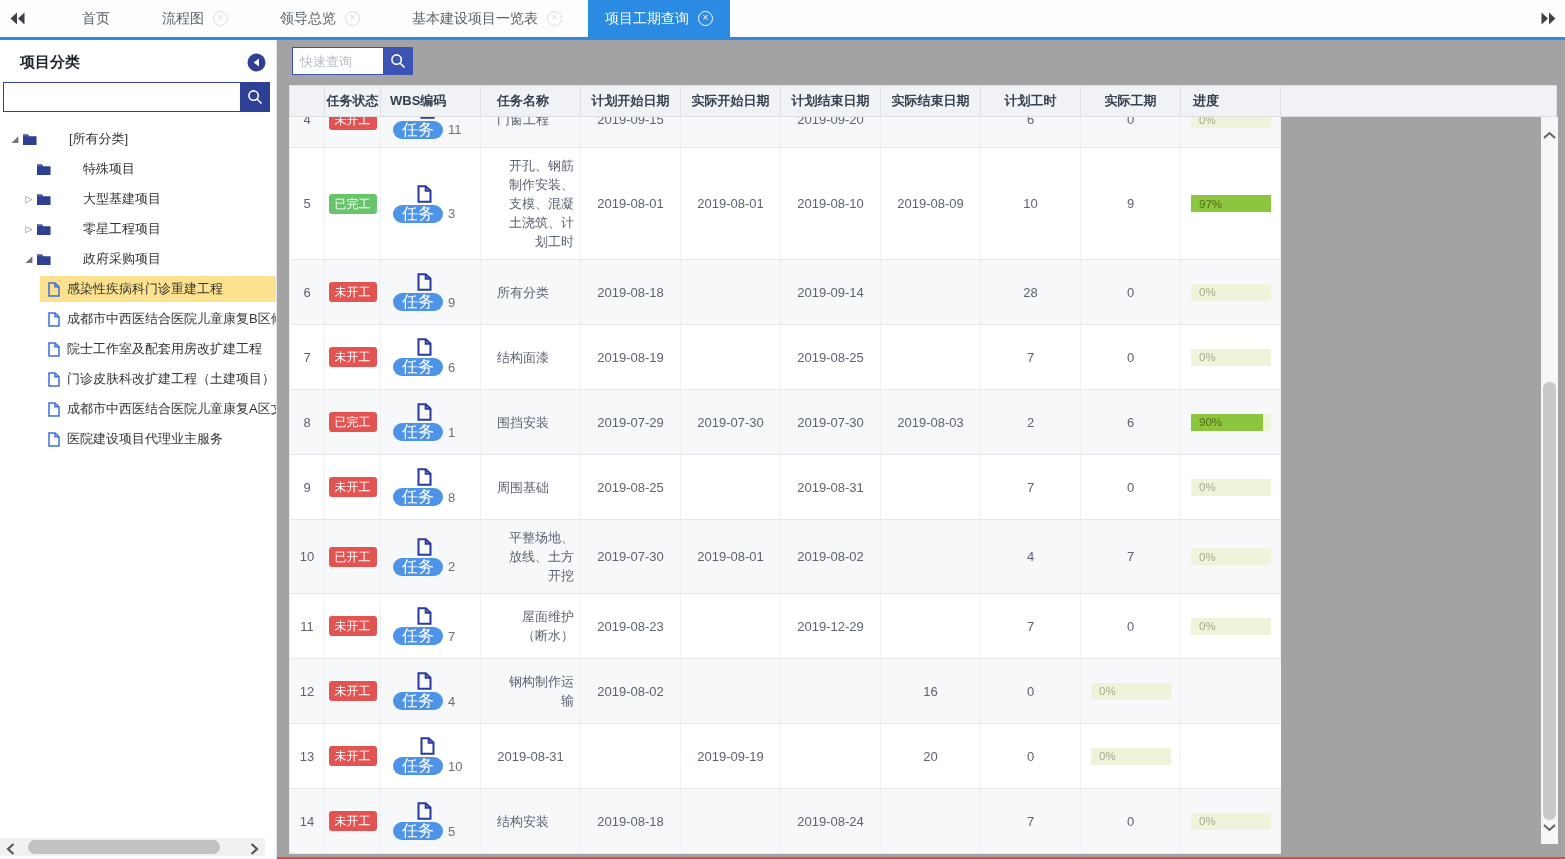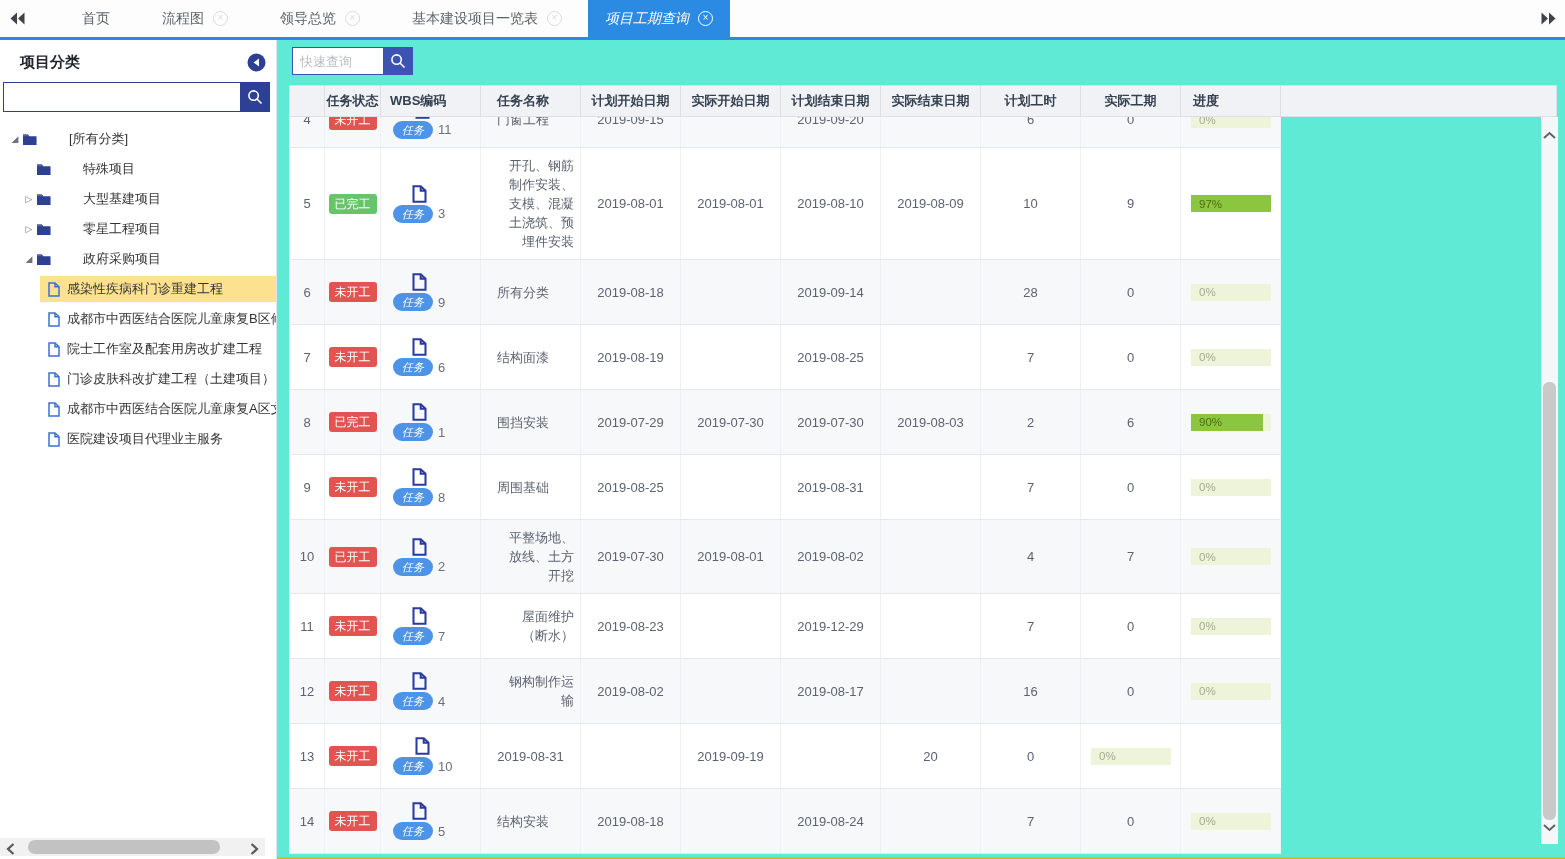--- a/index.html
+++ b/index.html
@@ -9,21 +9,21 @@
     background:#fff; font-family:"Liberation Sans","DejaVu Sans",sans-serif;
     color:#333;
   }
 
   
   .tabbar{position:absolute;left:0;top:0;width:1565px;height:40px;background:#fdfdfd;
     border-bottom:3px solid #2b8ae2;display:flex;align-items:stretch;}
   .nav-arrow{display:flex;align-items:center;justify-content:center;width:34px;cursor:pointer;}
   .tabs{display:flex;flex:1;margin-left:22px;height:37px;}
   .tab{display:flex;align-items:center;gap:9px;padding:0 26px;font-size:14px;color:#5a6268;cursor:pointer;white-space:nowrap;}
-  .tab.active{background:#2b8ae2;color:#fff;padding:0 17px;font-style:italic;}
+  .tab.active{background:#2b8ae2;color:#fff;padding:0 17px;}
   .tab-close{width:15px;height:15px;border:1px solid currentColor;border-radius:50%;
     font-size:10px;line-height:12px;text-align:center;flex:0 0 15px;}
   .tab-close.faint{opacity:.22;}
 
   
   .sidebar{position:absolute;left:0;top:40px;width:277px;height:819px;background:#fff;
     border-right:1px solid #e2e6ee;overflow:hidden;}
   .sb-header{display:flex;align-items:center;justify-content:space-between;padding:13px 10px 9px 20px;}
   .sb-title{font-size:15px;font-weight:bold;color:#20242c;}
   .collapse-btn{cursor:pointer;display:flex;}
@@ -39,22 +39,22 @@
   .ti-icon{display:flex;flex:0 0 auto;}
   .ti-label{font-size:13px;color:#333;}
   .lvl0{padding-left:8px;} .lvl1{padding-left:22px;} .lvl2{padding-left:40px;}
 
   .sb-hscroll{position:absolute;left:0;bottom:3px;width:265px;height:18px;background:#f1f1f1;}
   .sb-hscroll .sc-left{position:absolute;left:6px;top:3px;cursor:pointer;}
   .sb-hscroll .sc-right{position:absolute;right:6px;top:3px;cursor:pointer;}
   .h-thumb{position:absolute;left:28px;top:2px;width:192px;height:14px;background:#c2c2c2;border-radius:7px;cursor:pointer;}
 
   
-  .main{position:absolute;left:277px;top:40px;width:1288px;height:819px;background:#5eead4;
-    border-bottom:2px solid #eab308;}
+  .main{position:absolute;left:277px;top:40px;width:1288px;height:819px;background:#a3a3a3;
+    border-bottom:2px solid #ef4444;}
   .qsearch{position:absolute;left:15px;top:7px;height:28px;width:121px;display:flex;border:1px solid #3c53b4;background:#fff;}
   .qsearch input{flex:1;min-width:0;border:none;outline:none;padding:0 7px;font-size:13px;color:#333;}
   .qsearch input::placeholder{color:#b9bdc4;}
   .qsearch .search-btn{width:29px;flex:0 0 29px;background:#3c53b4;}
 
   
   .table{position:absolute;left:12px;top:45px;right:8px;}
   .t-header{display:flex;height:32px;background:#f0f2f6;border:1px solid #dcdfe5;}
   .th{display:flex;align-items:center;justify-content:center;font-weight:bold;font-size:13px;
     color:#36414f;border-right:1px solid #dcdfe5;cursor:pointer;}
@@ -74,21 +74,21 @@
   .td{display:flex;align-items:center;justify-content:center;font-size:13px;color:#5c6370;
     border-right:1px solid #eef0f3;}
   .td.c-name{justify-content:flex-start;text-align:right;padding:8px 6px 8px 16px;line-height:19px;}
   .td.c-wbs{justify-content:flex-start;padding-left:12px;}
   .td.c-prog{justify-content:flex-start;padding-left:10px;}
 
   .badge{padding:2px 6px;border-radius:3px;color:#fff;font-size:12px;line-height:16px;white-space:nowrap;}
   .wbs-box{display:flex;flex-direction:column;align-items:center;gap:2px;}
   .wbs-icon{display:flex;}
   .wbs-line{display:flex;align-items:center;gap:5px;}
-  .pill{color:#fff;font-size:11px;line-height:14px;padding:2px 9px;border-radius:10px;white-space:nowrap;font-style:italic;}
+  .pill{color:#fff;font-size:16px;line-height:14px;padding:2px 9px;border-radius:10px;white-space:nowrap;}
   .wbs-n{font-size:13px;color:#6a7077;}
 
   .pbar{position:relative;width:80px;height:17px;overflow:hidden;}
   .pfill{position:absolute;left:0;top:0;height:100%;}
   .plabel{position:absolute;left:8px;top:0;height:100%;display:flex;align-items:center;
     font-size:11.5px;color:#a3ab8e;}
   .pbar.filled .plabel{color:#4f6a15;}
 
   
   .vscroll{position:absolute;right:7px;top:77px;width:17px;height:727px;background:#f5f6f7;}
@@ -369,21 +369,21 @@
                   <path d="M1 1h6l4 3.8V14H1z" fill="none" stroke="#2b3a9e" stroke-width="1.7"></path>
                   <path d="M7 1v3.8h4" fill="none" stroke="#2b3a9e" stroke-width="1.7"></path>
                 </svg>
               </span>
               <div class="wbs-line">
                 <span class="pill" style="background: rgb(77, 148, 232);">任务</span>
                 <span class="wbs-n">3</span>
               </div>
             </div>
           </div>
-          <div class="td c-name">开孔、钢筋制作安装、支模、混凝土浇筑、预埋件安装</div>
+          <div class="td c-name">开孔、钢筋制作安装、支模、混凝土浇筑、计划工时</div>
           <div class="td c-date">2019-08-01</div>
           <div class="td c-date">2019-08-01</div>
           <div class="td c-date">2019-08-10</div>
           <div class="td c-date">2019-08-09</div>
           <div class="td c-hrs">10</div>
           <div class="td c-hrs">9</div>
           <div class="td c-prog">
             <div class="pbar filled" style="background: rgb(237, 244, 218);">
               <div class="pfill" style="width: 100%; background: rgb(140, 198, 62);"></div>
               <span class="plabel">97%</span>
@@ -603,21 +603,20 @@
               </span>
               <div class="wbs-line">
                 <span class="pill" style="background: rgb(77, 148, 232);">任务</span>
                 <span class="wbs-n">4</span>
               </div>
             </div>
           </div>
           <div class="td c-name">钢构制作运输</div>
           <div class="td c-date">2019-08-02</div>
           <div class="td c-date"></div>
-          <div class="td c-date">2019-08-17</div>
           <div class="td c-date"></div>
           <div class="td c-hrs">16</div>
           <div class="td c-hrs">0</div>
           <div class="td c-prog">
             <div class="pbar" style="background: rgb(237, 244, 218);">
               <div class="pfill" style="width: 0%; background: rgb(140, 198, 62);"></div>
               <span class="plabel">0%</span>
             </div>
           </div>
         </div>

